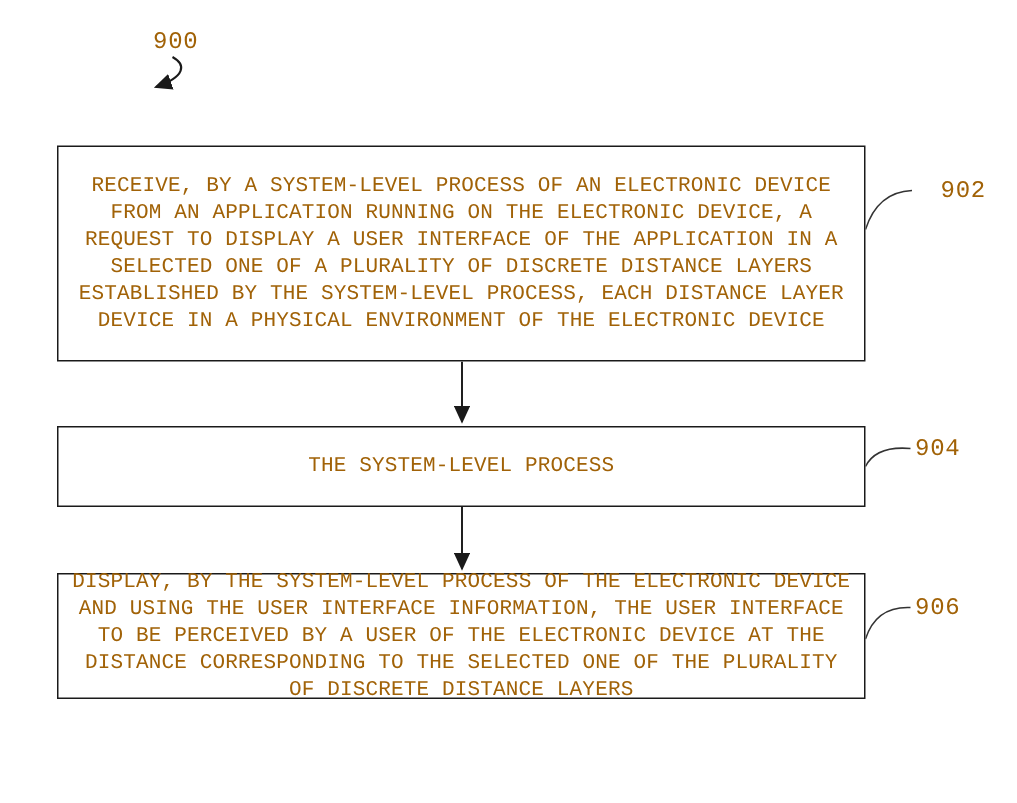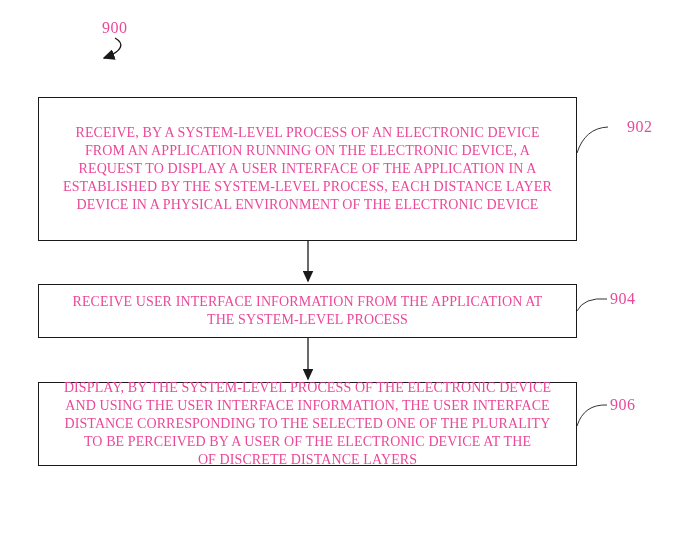--- a/index.html
+++ b/index.html
@@ -5,22 +5,22 @@
   html, body {
     margin: 0;
     padding: 0;
     background: #ffffff;
   }
   .canvas {
     position: relative;
     width: 678px;
     height: 535px;
     background: #ffffff;
-    font-family: Liberation Serif, serif;
-    color: #ec4899;
+    font-family: Liberation Mono, monospace;
+    color: #a16207;
     overflow: hidden;
   }
   .svg-overlay {
     position: absolute;
     left: 0;
     top: 0;
     width: 678px;
     height: 535px;
     pointer-events: none;
   }
@@ -79,33 +79,33 @@
     <path d="M 577 311 Q 584 297 607 299" fill="none" stroke="#333333" stroke-width="1"></path>
     <path d="M 577 426 Q 584 404 607 405" fill="none" stroke="#333333" stroke-width="1"></path>
   </svg>
 
   <div class="ref-num" id="ref-900">900</div>
 
   <div class="flow-box" id="box-902">
     <div class="line">RECEIVE, BY A SYSTEM-LEVEL PROCESS OF AN ELECTRONIC DEVICE</div>
     <div class="line">FROM AN APPLICATION RUNNING ON THE ELECTRONIC DEVICE, A</div>
     <div class="line">REQUEST TO DISPLAY A USER INTERFACE OF THE APPLICATION IN A</div>
+    <div class="line">SELECTED ONE OF A PLURALITY OF DISCRETE DISTANCE LAYERS</div>
     <div class="line">ESTABLISHED BY THE SYSTEM-LEVEL PROCESS, EACH DISTANCE LAYER</div>
     <div class="line">DEVICE IN A PHYSICAL ENVIRONMENT OF THE ELECTRONIC DEVICE</div>
   </div>
   <div class="ref-num" id="ref-902">902</div>
 
   <div class="flow-box" id="box-904">
-    <div class="line">RECEIVE USER INTERFACE INFORMATION FROM THE APPLICATION AT</div>
     <div class="line">THE SYSTEM-LEVEL PROCESS</div>
   </div>
   <div class="ref-num" id="ref-904">904</div>
 
   <div class="flow-box" id="box-906">
     <div class="line">DISPLAY, BY THE SYSTEM-LEVEL PROCESS OF THE ELECTRONIC DEVICE</div>
     <div class="line">AND USING THE USER INTERFACE INFORMATION, THE USER INTERFACE</div>
+    <div class="line">TO BE PERCEIVED BY A USER OF THE ELECTRONIC DEVICE AT THE</div>
     <div class="line">DISTANCE CORRESPONDING TO THE SELECTED ONE OF THE PLURALITY</div>
-    <div class="line">TO BE PERCEIVED BY A USER OF THE ELECTRONIC DEVICE AT THE</div>
     <div class="line">OF DISCRETE DISTANCE LAYERS</div>
   </div>
   <div class="ref-num" id="ref-906">906</div>
 
 </div>
 
 </body></html>

